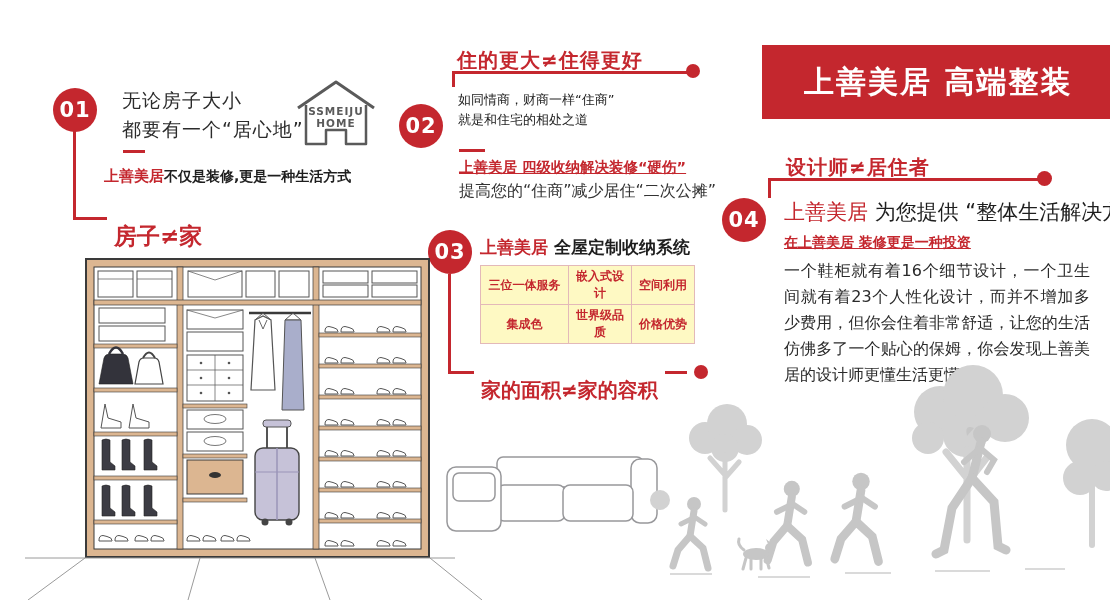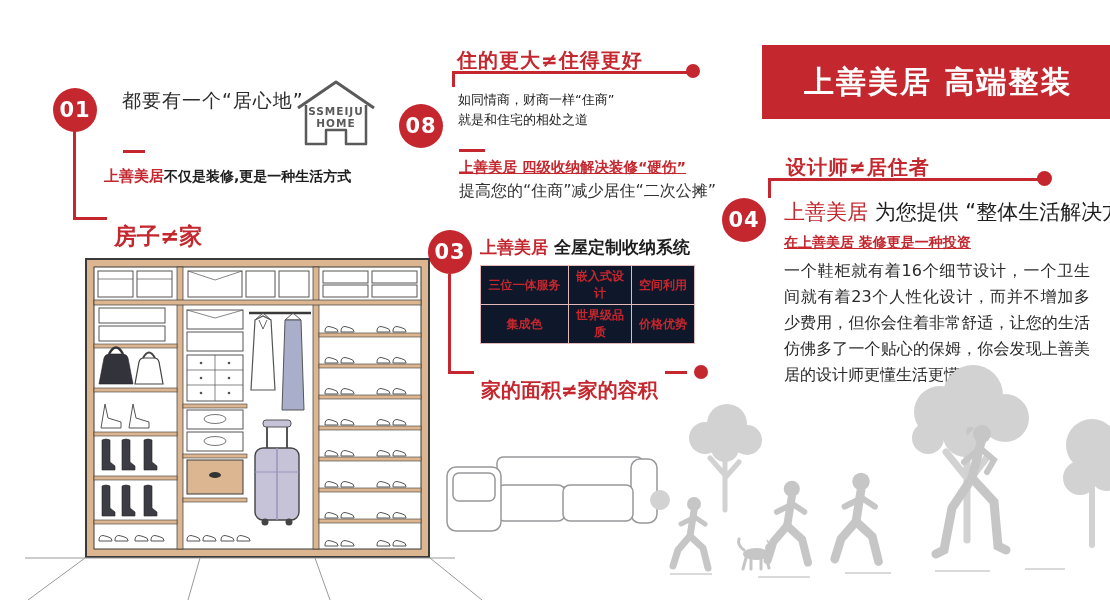--- a/index.html
+++ b/index.html
@@ -19,40 +19,41 @@
   .slogan { position:absolute; font-size:14px; font-weight:bold; color:#1e1e1e; }
   .slogan .brand { color:var(--red); font-size:15px; }
   .tagrow { position:absolute; display:flex; align-items:center; gap:7px; height:32px; }
   .tagrow .seg { background:var(--red); height:3px; flex:0 0 auto; }
   .tagrow .tagline { font-weight:bold; color:var(--red); white-space:nowrap;margin-top:36px; }
   .headline { position:absolute; font-weight:bold; color:var(--red); font-size:20px; letter-spacing:1px; white-space:nowrap; }
   .body2 { position:absolute; font-size:13px; color:#232323; line-height:1.5; font-weight:500; white-space:nowrap; }
   .hl-red { position:absolute; font-size:14.5px; font-weight:bold; color:var(--red); white-space:nowrap;text-decoration:underline; }
   .note   { position:absolute; font-size:16px; color:#333; white-space:nowrap; }
   .p3title { position:absolute; font-size:17px; font-weight:bold; color:#1e1e1e; white-space:nowrap; }
-  .benefits { position:absolute; border-collapse:collapse; table-layout:fixed; width:214px; background:#0f172a;padding-left:20px; }
+  .benefits { position:absolute; border-collapse:collapse; table-layout:fixed; width:214px; background:#fef9c3;padding-left:20px; }
   .benefits td { border:1px solid #e3b9b9; color:var(--red); font-size:12px; font-weight:bold; text-align:center; height:39px; padding:0 3px; }
   .p4brand { position:absolute; font-size:21px; font-weight:normal; color:#1e1e1e; white-space:nowrap; }
   .p4brand .brand { color:var(--red); }
   .para { position:absolute; width:306px; font-size:16px; color:#2a2a2a; line-height:1.62; text-align:justify; }
   .dash { position:absolute; width:22px; height:3px; background:var(--red); }
 </style>
 </head>
 <body>
 
 <div class="poster">
 
   <div class="banner">
     <span>上善美居 高端整装</span>
   </div>
 
   <div class="badge" style="left:53px;top:88px">
     <span>01</span>
   </div>
   <div class="h1" style="left:122px;top:86px">
+    <div>无论房子大小</div>
     <div>都要有一个“居心地”</div>
   </div>
   <div class="dash" style="left:123px;top:150px"></div>
   <div class="slogan" style="left:104px;top:167px">
     <span class="brand">上善美居</span><span>不仅是装修,更是一种生活方式</span>
   </div>
 
   <svg class="abs" style="left:292px;top:78px" width="88" height="70" viewBox="0 0 88 70">
     <path d="M6,30 L44,4 L82,30" fill="none" stroke="#5a5a5a" stroke-width="3" stroke-linejoin="round"></path>
     <path d="M14,27 L14,66 L34,66 L34,52 L54,52 L54,66 L74,66 L74,27" fill="none" stroke="#5a5a5a" stroke-width="2.5" stroke-linejoin="round"></path>
@@ -64,21 +65,21 @@
   <div class="tagrow" style="left:73px;top:202px">
     <span class="seg" style="width:34px"></span>
     <span class="tagline" style="font-size:23px">房子≠家</span>
   </div>
 
   <div class="headline" style="left:457px;top:47px">住的更大≠住得更好</div>
   <div class="hline" style="left:452px;top:71px;width:236px"></div>
   <div class="dot" style="left:686px;top:64px"></div>
   <div class="vline" style="left:452px;top:71px;height:16px"></div>
   <div class="badge" style="left:399px;top:104px">
-    <span>08</span>
+    <span>02</span>
   </div>
   <div class="body2" style="left:458px;top:90px">
     <div>如同情商，财商一样“住商”</div>
     <div>就是和住宅的相处之道</div>
   </div>
   <div class="hline" style="left:459px;top:149px;width:26px"></div>
   <div class="hl-red" style="left:459px;top:158px">上善美居 四级收纳解决装修“硬伤”</div>
   <div class="note" style="left:459px;top:181px">提高您的“住商”减少居住“二次公摊”</div>
 
   <div class="badge" style="left:428px;top:230px">

